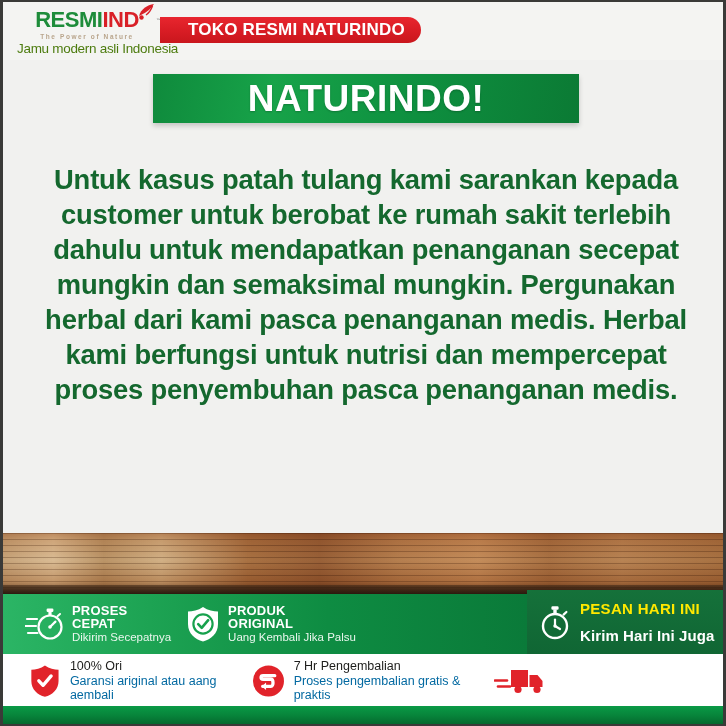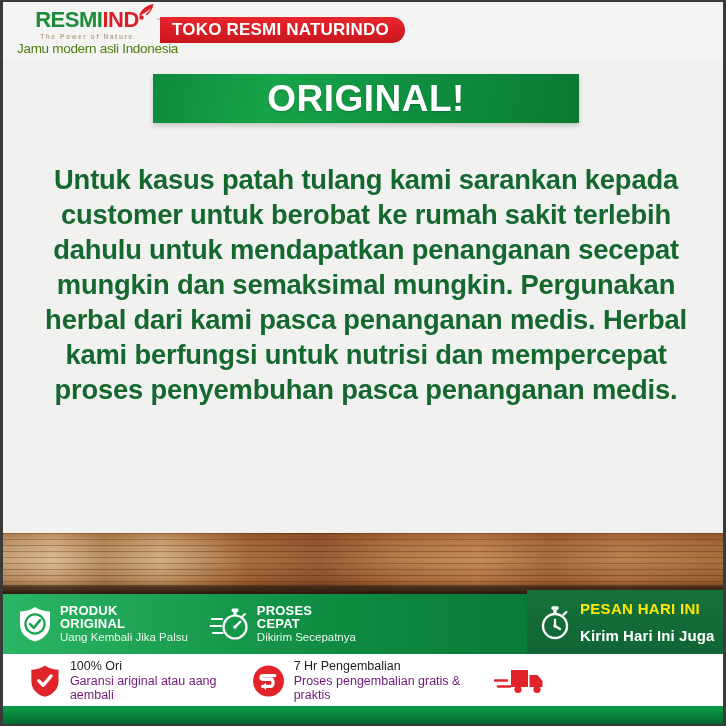--- a/index.html
+++ b/index.html
@@ -49,21 +49,21 @@
     font-size:6.5px; color:#b9a58c; letter-spacing:1.6px;
     font-weight:bold; line-height:9px; margin-top:0px;
   }
   .logo-sub2 {
     font-size:13.5px; color:#4d7c0f; line-height:15px;
     letter-spacing:-0.3px; white-space:nowrap;
   }
 
   .toko-badge {
     position:absolute; left:157px; top:15px;
-    height:26px; padding:0 16px 0 12px;
+    height:26px; padding:0 16px 0 28px;
     background:linear-gradient(180deg,#e8262e 0%,#d81c24 55%,#c9161d 100%);
     border-radius:0 13px 13px 0;
     display:flex; align-items:center;
     color:#fff; font-weight:bold; font-size:17px;
     letter-spacing:0.2px; white-space:nowrap;
   }
 
   
   .attention {
     position:absolute; left:150px; top:72px;
@@ -152,21 +152,21 @@
     position:absolute; left:0; top:652px; width:100%; height:54px;
     background:#ffffff;
     display:flex; align-items:center;
   }
   .ft-item { display:flex; align-items:center; gap:9px; }
   .ft-i1 { padding-left:26px; width:250px; }
   .ft-i2 { width:244px; }
   .ft-i3 { width:230px; }
   .ft-text { line-height:1.15; }
   .ft-t1 { color:#1d1d1b; font-size:12.5px; display:block; }
-  .ft-t2 { color:#701a75; font-size:12.5px; display:block; }
+  .ft-t2 { color:#0369a1; font-size:12.5px; display:block; }
 
   
   .bottombar {
     position:absolute; left:0; bottom:0; width:100%; height:18px;
     background:linear-gradient(180deg,#0a9a46 0%,#07833a 55%,#056a2e 100%);
   }
 </style>
 </head>
 <body>
 
@@ -187,65 +187,65 @@
       <div class="logo-sub1">The Power of Nature</div>
       <div class="logo-sub2">Jamu modern asli Indonesia</div>
     </div>
 
     <div class="toko-badge">
       <span>TOKO RESMI NATURINDO</span>
     </div>
   </div>
 
   <div class="attention">
-    <span>ORIGINAL!</span>
+    <span>NATURINDO!</span>
   </div>
 
   <div class="body-copy">Untuk kasus patah tulang kami sarankan kepada customer untuk berobat ke rumah sakit terlebih dahulu untuk mendapatkan penanganan secepat mungkin dan semaksimal mungkin. Pergunakan herbal dari kami pasca penanganan medis. Herbal kami berfungsi untuk nutrisi dan mempercepat proses penyembuhan pasca penanganan medis.</div>
 
   <div class="wood">
     <div class="wood-dark"></div>
   </div>
 
   <div class="badgebar">
 
     <div class="bb-left">
-
-      <div class="bb-item">
-        <svg class="bb-icon" width="36" height="38" viewBox="0 0 36 38">
-          <path d="M18 2 C13 5.5 7.5 6.5 3 6.5 L3 19 C3 28.5 10 34.5 18 36.5 C26 34.5 33 28.5 33 19 L33 6.5 C28.5 6.5 23 5.5 18 2 Z" fill="#ffffff"></path>
-          <circle cx="18" cy="19" r="9.6" fill="none" stroke="#17a14d" stroke-width="2.2"></circle>
-          <path d="M13.2 19.2 L16.7 22.8 L23.2 15.2" fill="none" stroke="#17a14d" stroke-width="2.6" stroke-linecap="round" stroke-linejoin="round"></path>
-        </svg>
-        <div class="bb-text">
-          <span class="bb-t1">PRODUK</span>
-          <span class="bb-t1">ORIGINAL</span>
-          <span class="bb-t2">Uang Kembali Jika Palsu</span>
-        </div>
-      </div>
 
       <div class="bb-item" style="padding-left:22px;">
         <svg class="bb-icon" width="40" height="38" viewBox="0 0 40 38">
           <circle cx="25" cy="22" r="11.5" fill="none" stroke="#ffffff" stroke-width="2.2"></circle>
           <rect x="21.6" y="3.6" width="6.8" height="3.4" rx="1.2" fill="#ffffff"></rect>
           <rect x="23.4" y="6.6" width="3.2" height="4.2" fill="#ffffff"></rect>
           <path d="M32.5 11.2 L35 9" stroke="#ffffff" stroke-width="2" stroke-linecap="round"></path>
           <path d="M25 22 L30.4 16.6" stroke="#ffffff" stroke-width="2.2" stroke-linecap="round"></path>
           <circle cx="25" cy="22" r="1.8" fill="#ffffff"></circle>
           <path d="M2 14 L12 14" stroke="#ffffff" stroke-width="2.2" stroke-linecap="round"></path>
           <path d="M0.5 21 L11 21" stroke="#ffffff" stroke-width="2.2" stroke-linecap="round"></path>
           <path d="M3 28 L12.5 28" stroke="#ffffff" stroke-width="2.2" stroke-linecap="round"></path>
         </svg>
         <div class="bb-text">
           <span class="bb-t1">PROSES</span>
           <span class="bb-t1">CEPAT</span>
           <span class="bb-t2">Dikirim Secepatnya</span>
         </div>
       </div>
 
+      <div class="bb-item">
+        <svg class="bb-icon" width="36" height="38" viewBox="0 0 36 38">
+          <path d="M18 2 C13 5.5 7.5 6.5 3 6.5 L3 19 C3 28.5 10 34.5 18 36.5 C26 34.5 33 28.5 33 19 L33 6.5 C28.5 6.5 23 5.5 18 2 Z" fill="#ffffff"></path>
+          <circle cx="18" cy="19" r="9.6" fill="none" stroke="#17a14d" stroke-width="2.2"></circle>
+          <path d="M13.2 19.2 L16.7 22.8 L23.2 15.2" fill="none" stroke="#17a14d" stroke-width="2.6" stroke-linecap="round" stroke-linejoin="round"></path>
+        </svg>
+        <div class="bb-text">
+          <span class="bb-t1">PRODUK</span>
+          <span class="bb-t1">ORIGINAL</span>
+          <span class="bb-t2">Uang Kembali Jika Palsu</span>
+        </div>
+      </div>
+
     </div>
 
     <div class="bb-right">
       <div class="bb-item" style="padding-left:10px;">
         <svg class="bb-icon" width="36" height="38" viewBox="0 0 36 38">
           <circle cx="18" cy="23" r="12" fill="none" stroke="#ffffff" stroke-width="2.4"></circle>
           <rect x="14.4" y="3.2" width="7.2" height="3.6" rx="1.2" fill="#ffffff"></rect>
           <rect x="16.3" y="6.4" width="3.4" height="4.6" fill="#ffffff"></rect>
           <path d="M26.6 11.6 L29.4 9" stroke="#ffffff" stroke-width="2.2" stroke-linecap="round"></path>
           <path d="M18 23 L18 16.5" stroke="#ffffff" stroke-width="2.2" stroke-linecap="round"></path>

